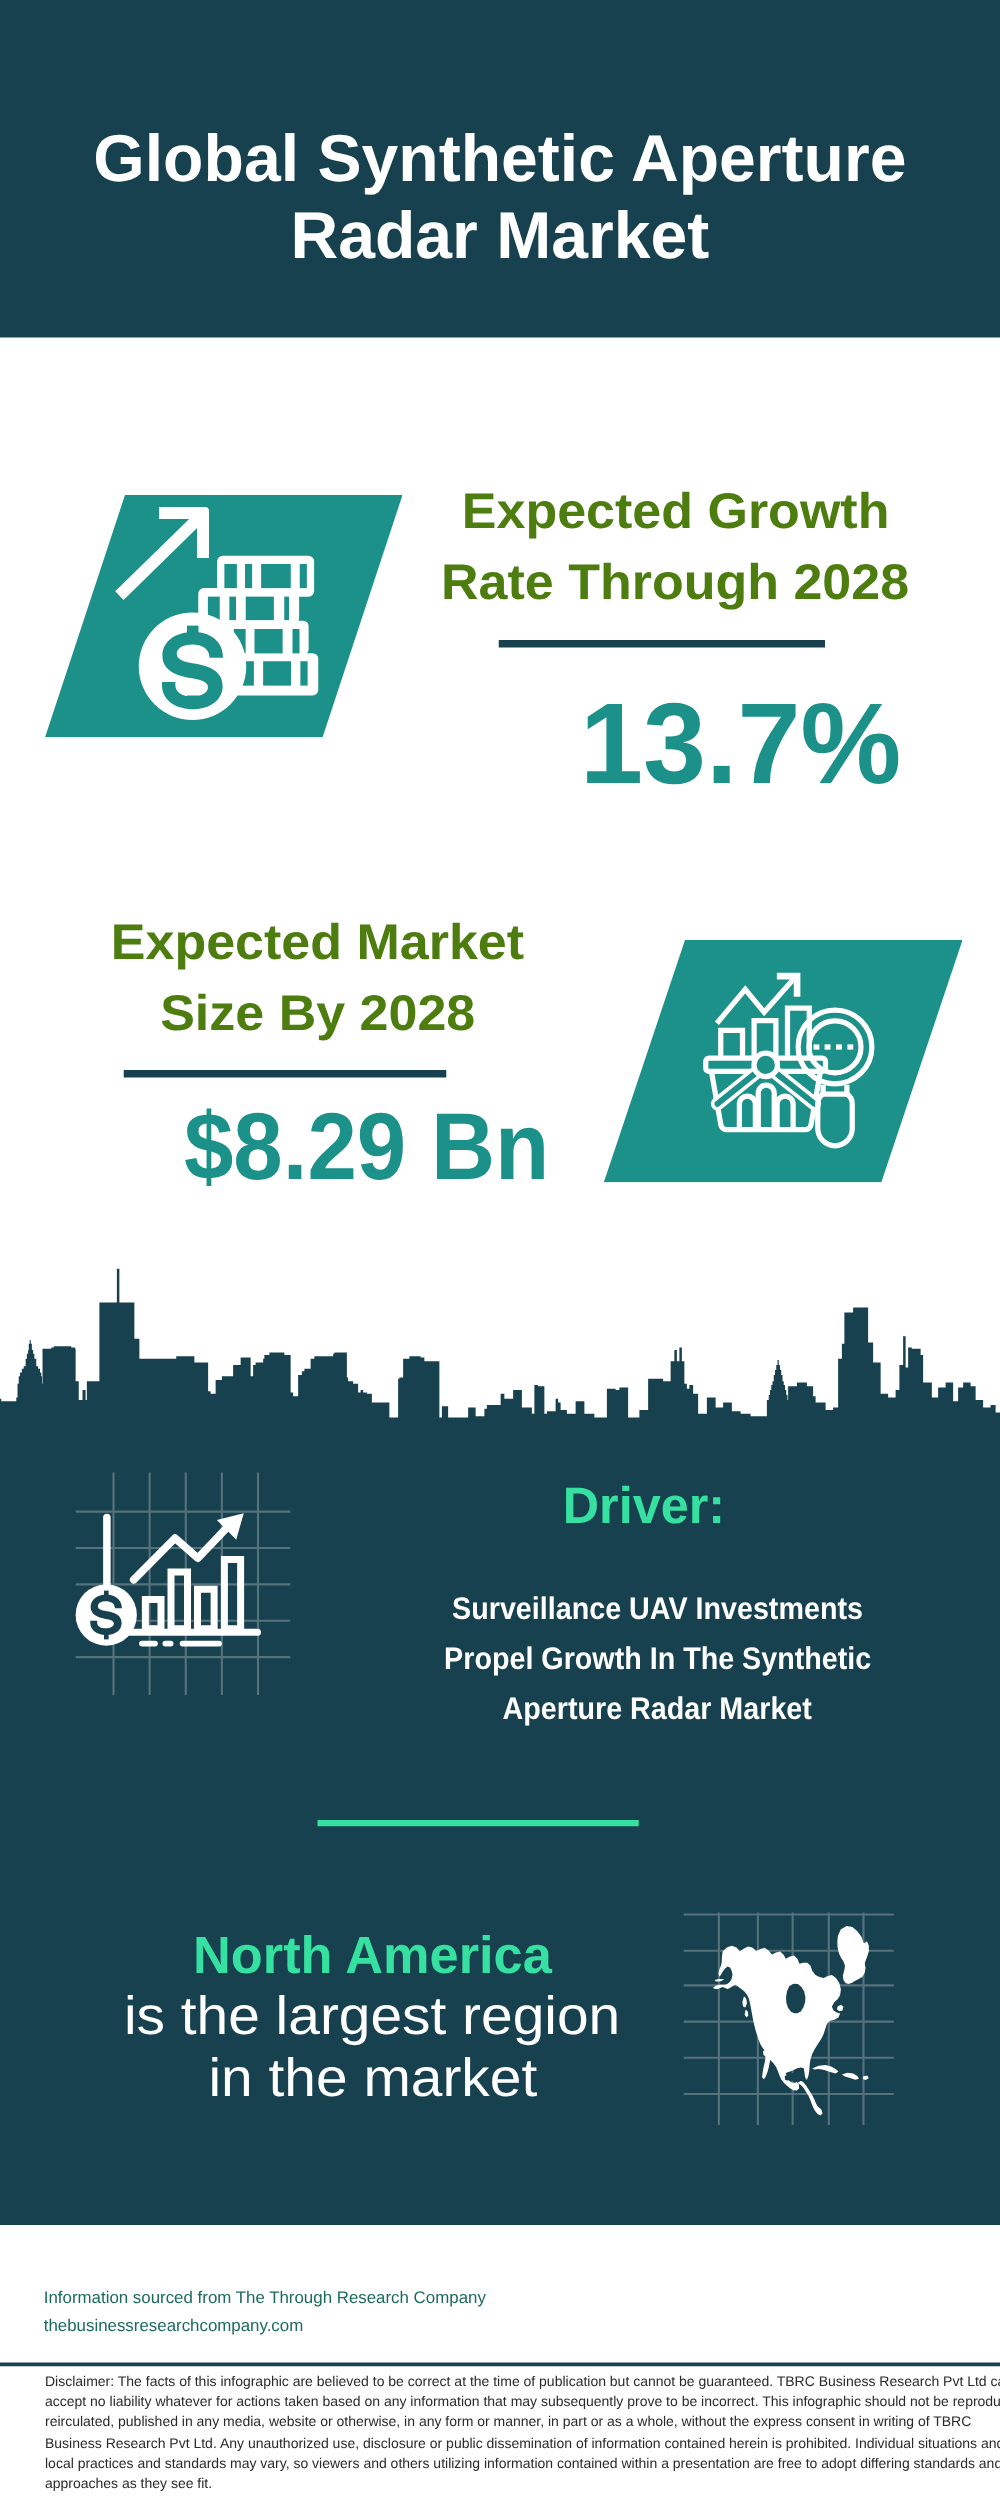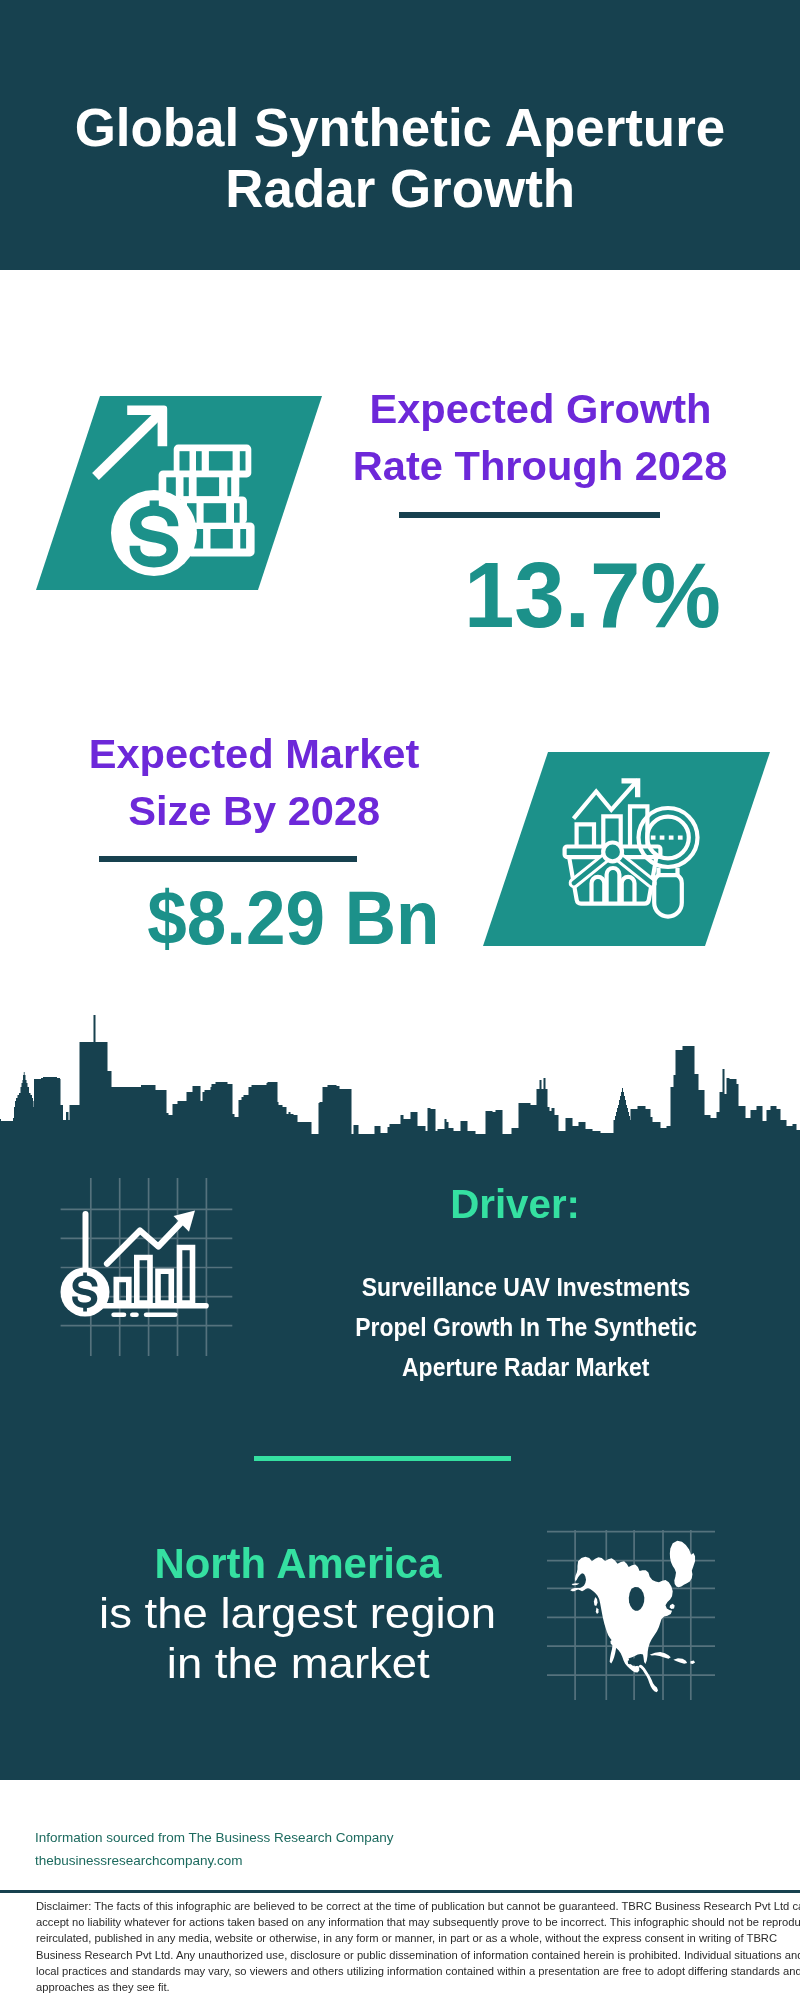--- a/index.html
+++ b/index.html
@@ -17,21 +17,21 @@
   #para1{left:36px;top:396px;width:222px;height:194px;
     -webkit-clip-path:polygon(64px 0,100% 0,calc(100% - 64px) 100%,0 100%);
     clip-path:polygon(64px 0,100% 0,calc(100% - 64px) 100%,0 100%);width:286px;}
   #para2{left:483px;top:752px;width:287px;height:194px;
     -webkit-clip-path:polygon(65px 0,100% 0,calc(100% - 65px) 100%,0 100%);
     clip-path:polygon(65px 0,100% 0,calc(100% - 65px) 100%,0 100%);}
 
   .icon-svg{position:absolute;}
 
   
-  .stat-label{position:absolute;color:#6d28d9;font-size:40px;font-weight:bold;line-height:56.6px;text-align:center;}
+  .stat-label{position:absolute;color:#4d7c0f;font-size:40px;font-weight:bold;line-height:56.6px;text-align:center;}
   .stat-label span{display:inline-block;transform:scaleX(1.04);}
   .stat-rule{position:absolute;height:4px;background:#17414F;}
   .stat-value{position:absolute;color:#1C918A;font-weight:bold;text-align:right;}
   .stat-value span{display:inline-block;}
 
   
   .darkbody{position:absolute;left:0;top:1144px;width:800px;height:636px;background:#17414F;}
   .skyline{position:absolute;left:0;top:1010px;width:800px;height:140px;}
 
   .driver-h{position:absolute;color:#35E0A1;font-size:41px;font-weight:bold;text-align:center;line-height:41px;}
@@ -72,21 +72,21 @@
   #srct{left:35px;top:1826px;width:440px;}
 </style>
 </head>
 <body>
 
 <div class="page">
 
   <div class="header">
     <div class="header-title">
       <span>Global Synthetic Aperture</span><br>
-      <span>Radar Growth</span>
+      <span>Radar Market</span>
     </div>
   </div>
 
   <div class="para" id="para1"></div>
   <svg class="icon-svg" id="icon1" width="200" height="210" viewBox="80 385 200 210">
 
     <line x1="95.5" y1="476.5" x2="163.5" y2="410" stroke="#ffffff" stroke-width="9.6"></line>
     <path d="M127.2 405.5 h36.8 a3.2 3.2 0 0 1 3.2 3.2 v37.6 h-9.6 v-31.2 h-30.4 z" fill="#ffffff"></path>
 
     <g fill="#ffffff">
@@ -243,20 +243,20 @@
         </g>
         <g fill="#17414F">
           <path d="M631.46 1588.86 L634.88 1586.91 L638.29 1587.24 L641.18 1589.51 L643.29 1593.09 L644.34 1597.65 L644.07 1601.88 L642.76 1605.78 L640.66 1609.04 L638.03 1610.67 L635.14 1610.67 L632.51 1609.04 L630.41 1606.11 L629.1 1602.21 L628.83 1597.65 L629.62 1593.09 Z"></path>
           <path d="M627.78 1660.78 L631.2 1659.48 L634.61 1658.17 L638.03 1657.2 L641.18 1656.55 L642.76 1658.5 L643.02 1661.43 L641.71 1664.03 L639.34 1665.33 L636.45 1665.33 L633.83 1664.68 L631.46 1664.03 L629.62 1664.36 L628.04 1663.71 Z"></path>
         </g>
     </g>
   </svg>
 
   <div class="footer"></div>
   <div class="src-text" id="srct">
-    <div>Information sourced from The Business Research Company</div>
+    <div>Information sourced from The Through Research Company</div>
     <div>thebusinessresearchcompany.com</div>
   </div>
 
   <div class="disclaimer-bar"></div>
   <div class="disclaimer">Disclaimer: The facts of this infographic are believed to be correct at the time of publication but cannot be guaranteed. TBRC Business Research Pvt Ltd can accept no liability whatever for actions taken based on any information that may subsequently prove to be incorrect. This infographic should not be reproduced, reirculated, published in any media, website or otherwise, in any form or manner, in part or as a whole, without the express consent in writing of TBRC Business Research Pvt Ltd. Any unauthorized use, disclosure or public dissemination of information contained herein is prohibited. Individual situations and local practices and standards may vary, so viewers and others utilizing information contained within a presentation are free to adopt differing standards and approaches as they see fit.</div>
 
 </div>
 
 </body></html>

